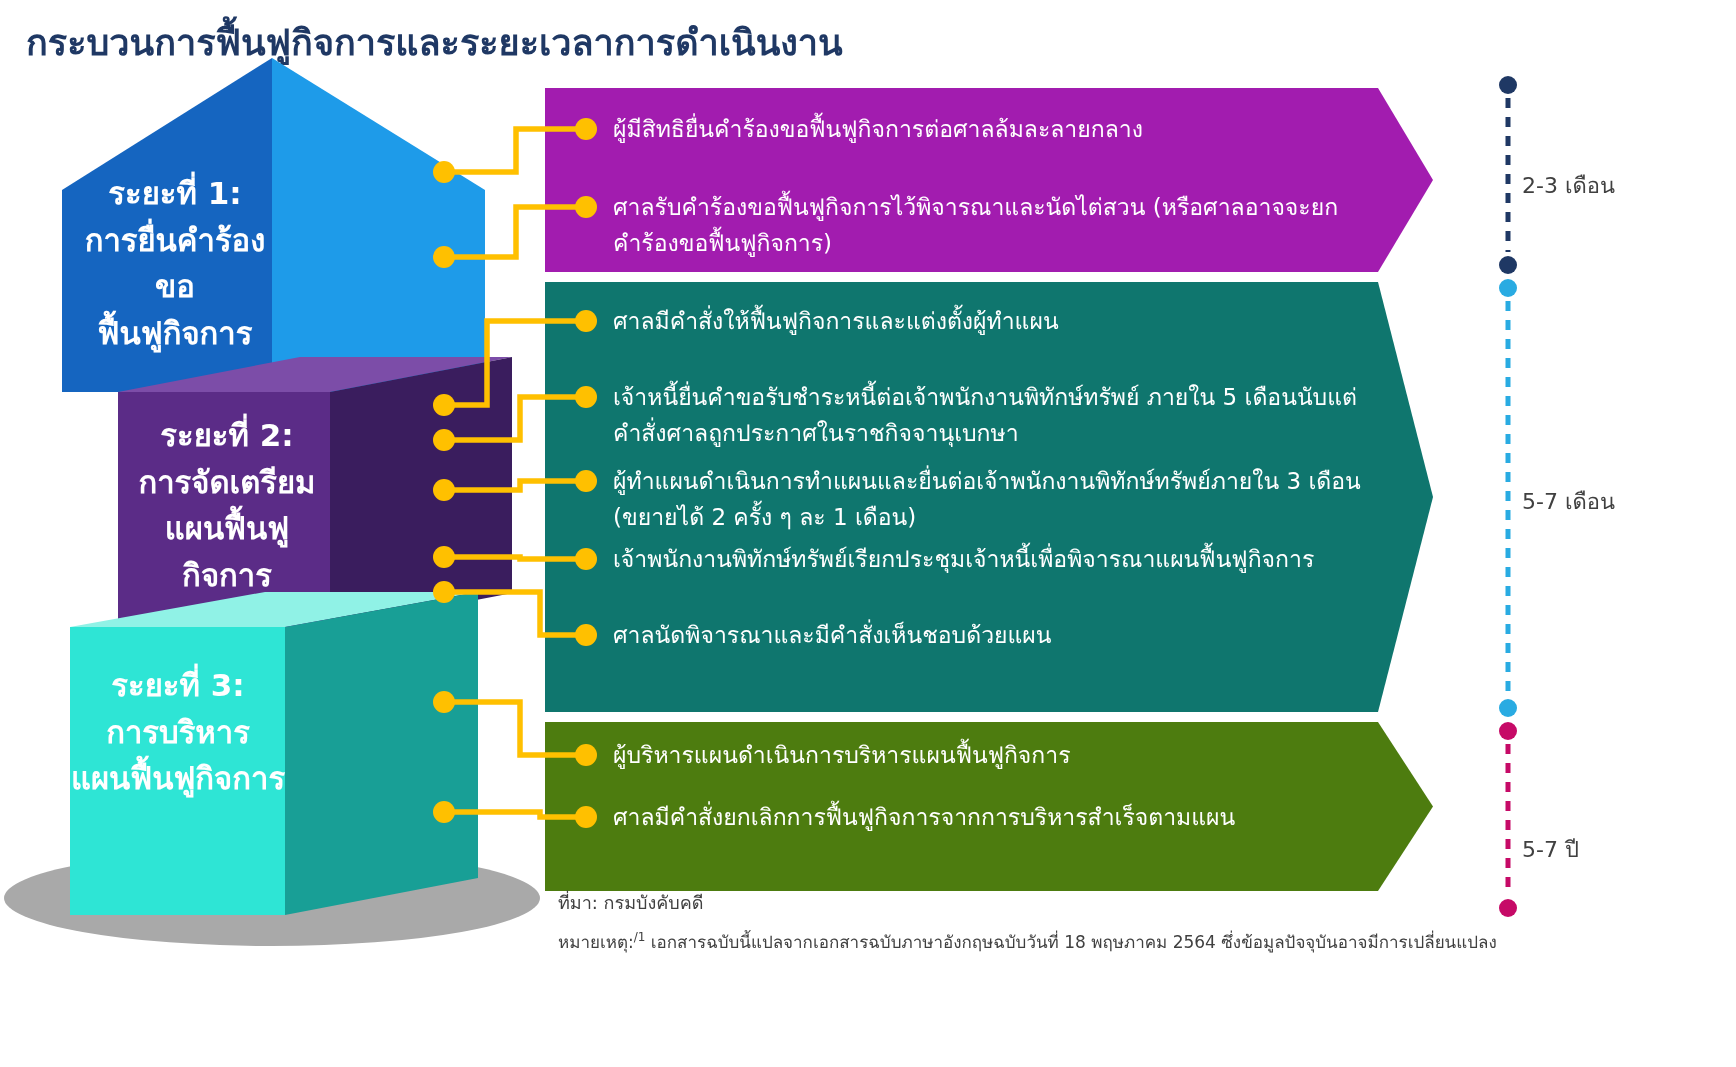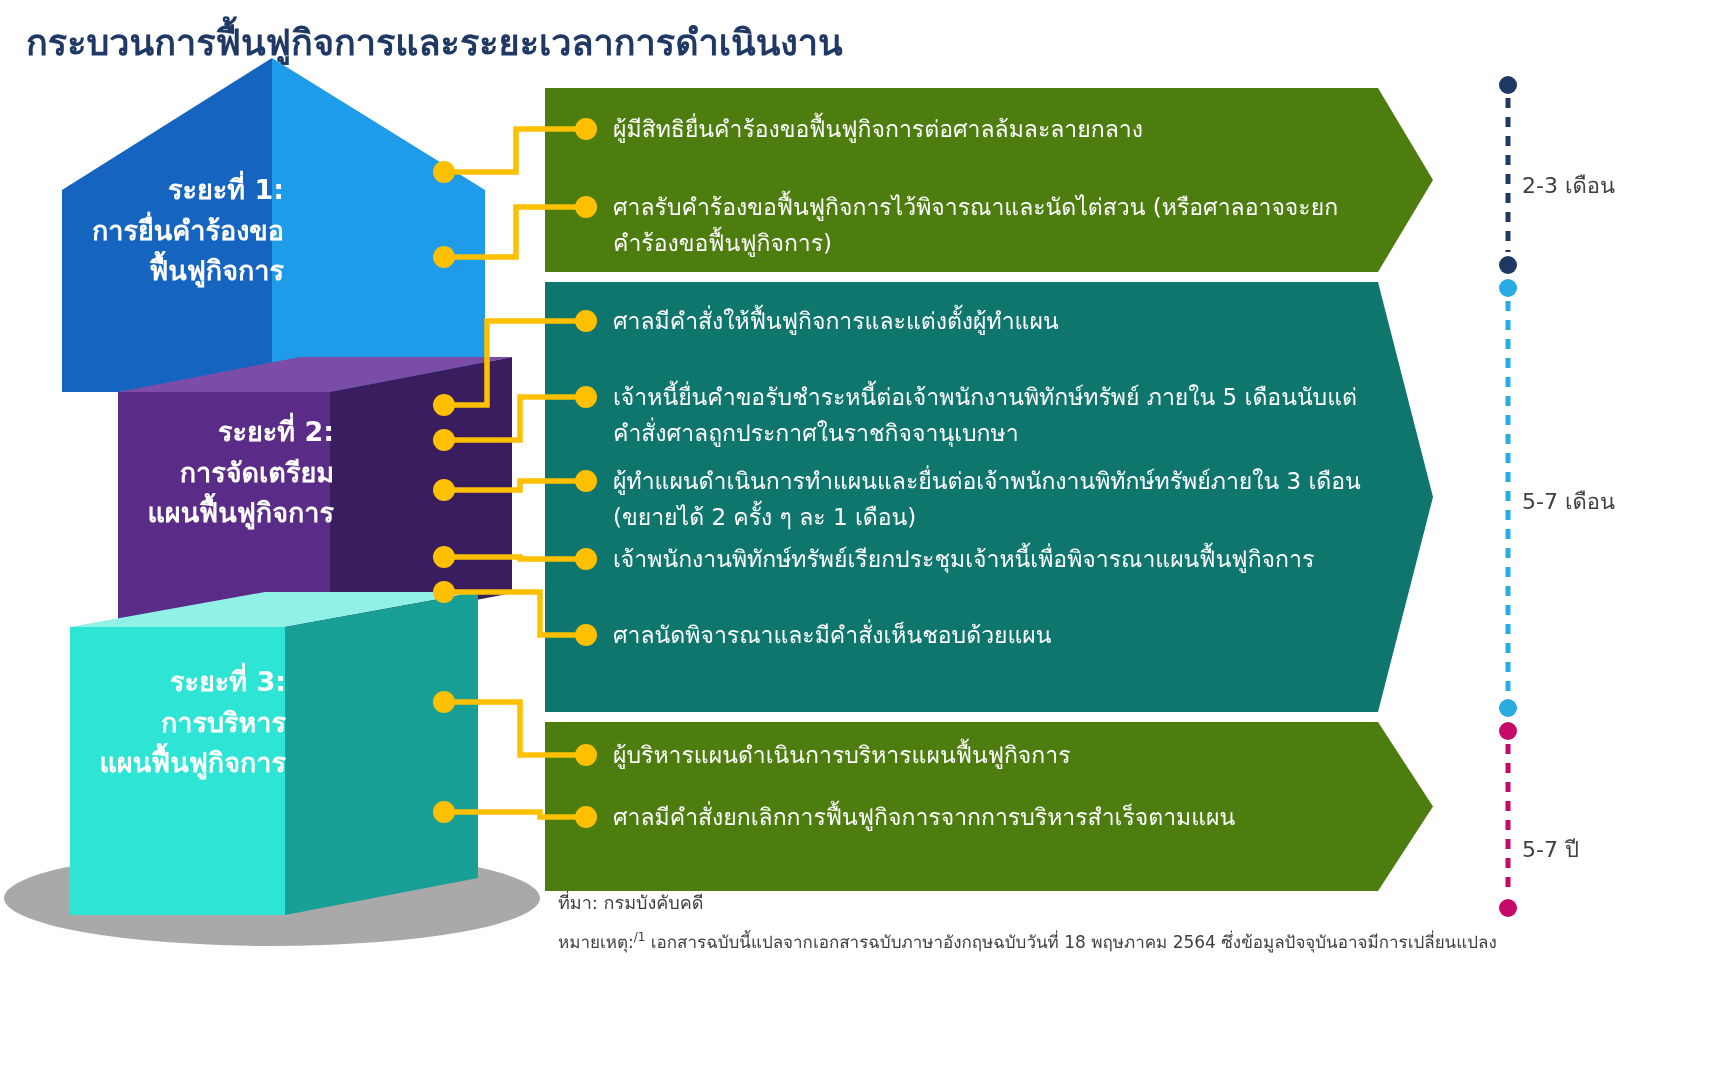--- a/index.html
+++ b/index.html
@@ -22,32 +22,32 @@
   }
   .blocks {
     position: absolute;
     left: 0; top: 40px;
     width: 560px; height: 940px;
   }
   .phase-label {
     position: absolute;
     color: #ffffff;
     font-weight: bold;
-    font-size: 27px;
+    font-size: 31px;
     line-height: 1.5;
-    text-align: right;
+    text-align: center;
     white-space: pre-line;
   }
   .arrow {
     position: absolute;
     left: 545px;
     width: 888px;
     clip-path: polygon(0 0, 833px 0, 100% 50%, 833px 100%, 0 100%);
   }
-  .arrow1 { top: 88px;  height: 184px; background: #4d7c0f; }
+  .arrow1 { top: 88px;  height: 184px; background: #a21caf; }
   .arrow2 { top: 282px; height: 430px; background: #0f766e; }
   .arrow3 { top: 722px; height: 169px; background: #4d7c0f; }
   .bullet {
     position: absolute;
     left: 30px;
     width: 795px;
     display: flex;
     align-items: flex-start;
     gap: 16px;
   }

